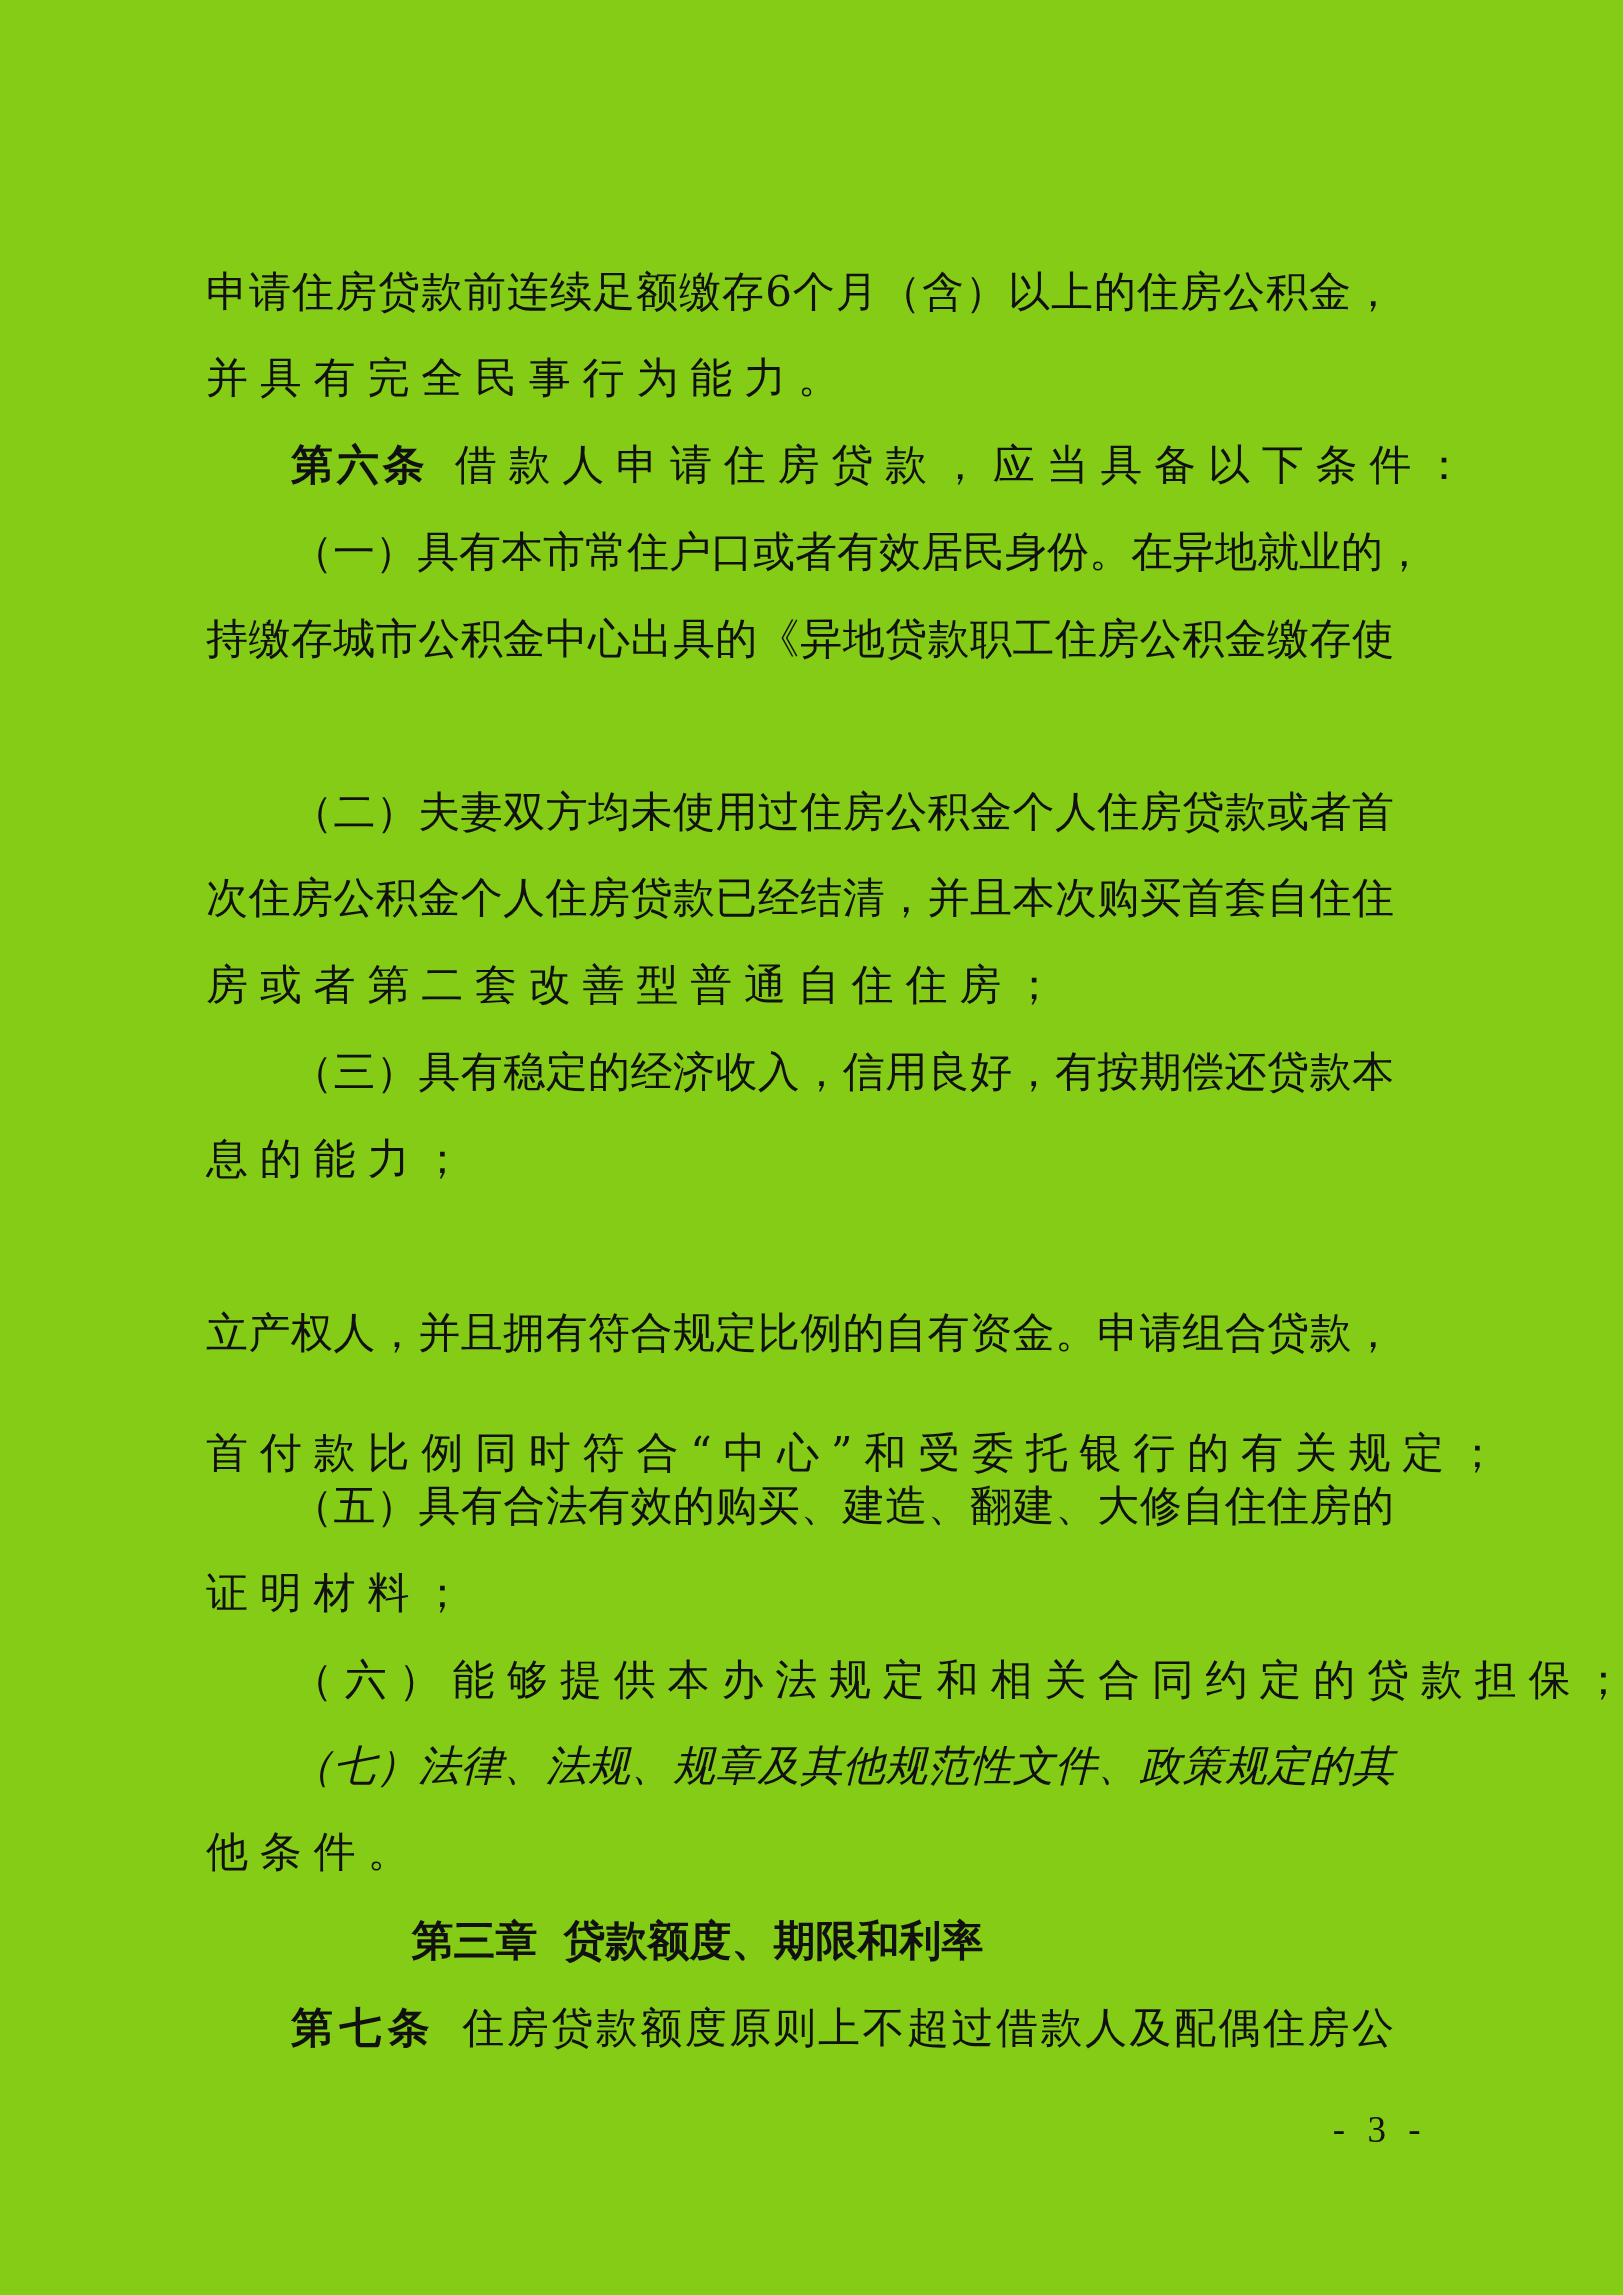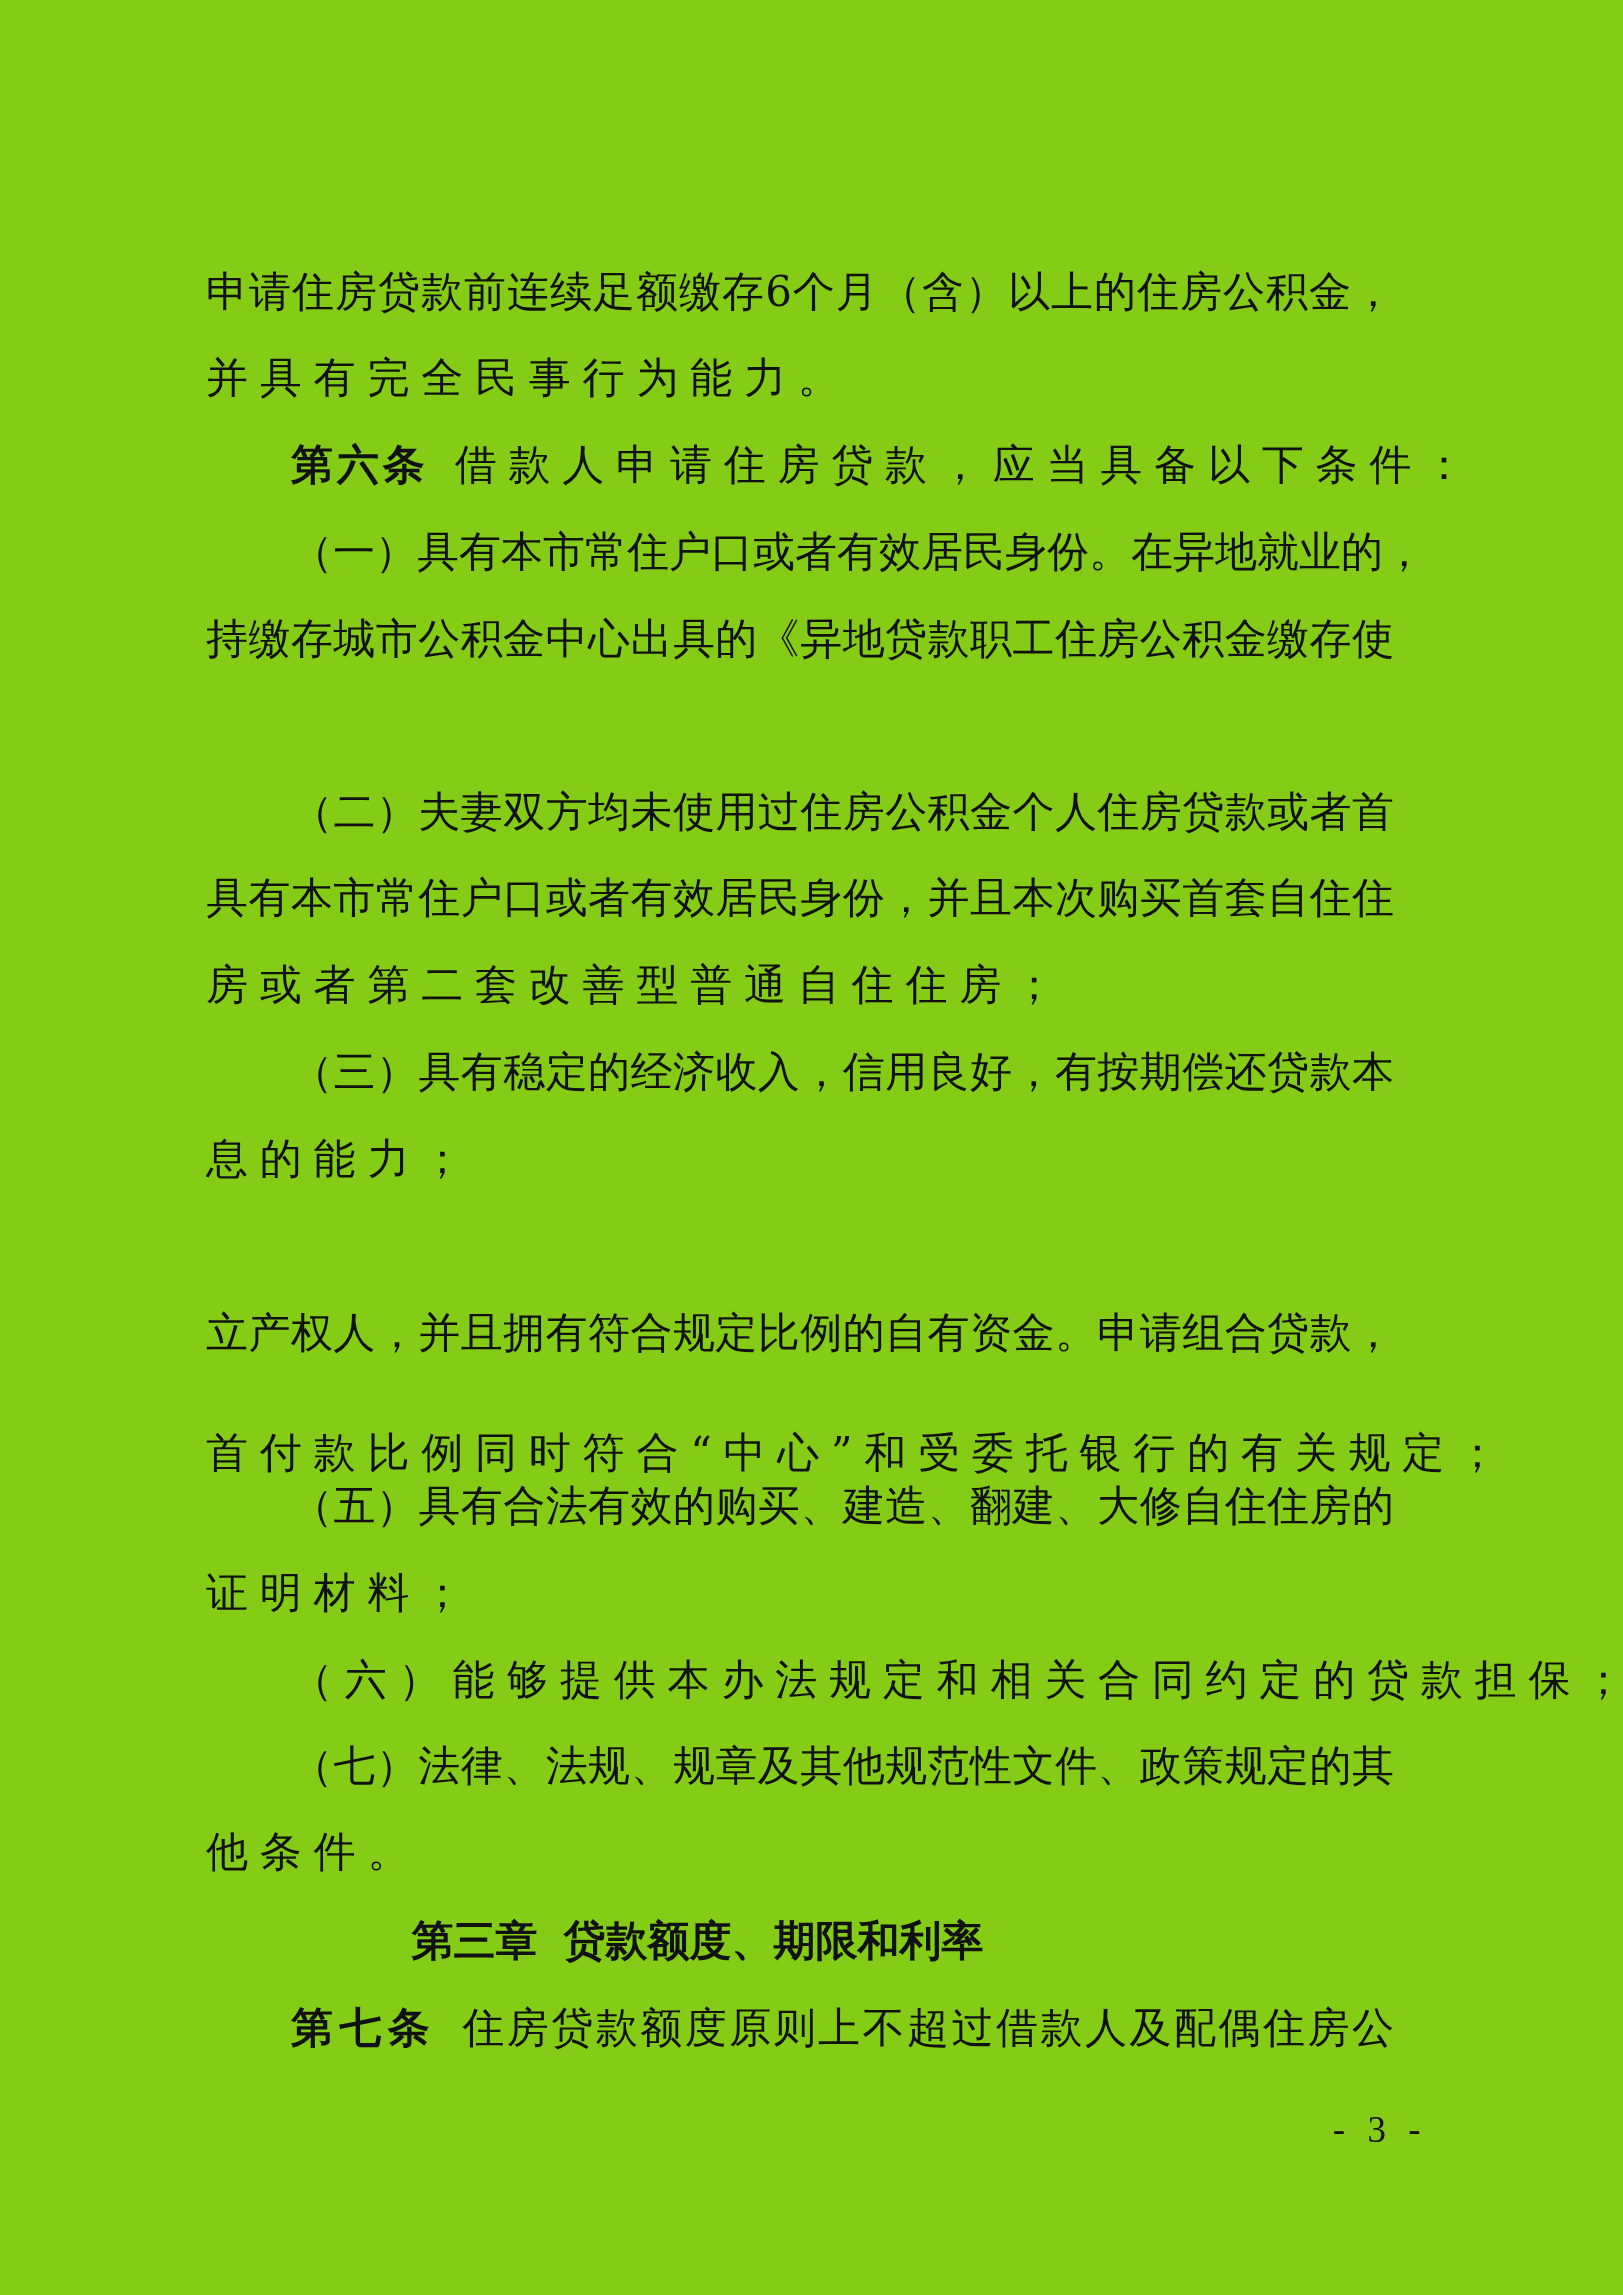--- a/index.html
+++ b/index.html
@@ -83,35 +83,35 @@
   <div class="line last" style="top:348px;">并具有完全民事行为能力。</div>
 
   <div class="line indent last" style="top:435px;">
     <span class="article-label">第六条</span><span>借款人申请住房贷款，应当具备以下条件：</span>
   </div>
 
   <div class="line indent" style="top:522px;">（一）具有本市常住户口或者有效居民身份。在异地就业的，</div>
   <div class="line" style="top:609px;">持缴存城市公积金中心出具的《异地贷款职工住房公积金缴存使</div>
 
   <div class="line indent" style="top:782px;">（二）夫妻双方均未使用过住房公积金个人住房贷款或者首</div>
-  <div class="line" style="top:868px;">具有本市常住户口或者有效居民身份，并且本次购买首套自住住</div>
+  <div class="line" style="top:868px;">次住房公积金个人住房贷款已经结清，并且本次购买首套自住住</div>
   <div class="line last" style="top:955px;">房或者第二套改善型普通自住住房；</div>
 
   <div class="line last" style="top:1129px;">息的能力；</div>
   <div class="line indent" style="top:1042px;">（三）具有稳定的经济收入，信用良好，有按期偿还贷款本</div>
 
   <div class="line" style="top:1303px;">立产权人，并且拥有符合规定比例的自有资金。申请组合贷款，</div>
   <div class="line last" style="top:1423px;">首付款比例同时符合“中心”和受委托银行的有关规定；</div>
 
   <div class="line indent" style="top:1476px;">（五）具有合法有效的购买、建造、翻建、大修自住住房的</div>
   <div class="line last" style="top:1563px;">证明材料；</div>
 
   <div class="line indent last" style="top:1650px;">（六）能够提供本办法规定和相关合同约定的贷款担保；</div>
 
-  <div class="line indent" style="top:1736px;">（七）法律、法规、规章及其他规范性文件、政策规定的其</div>
+  <div class="line indent" style="top:1736px;font-style:italic;">（七）法律、法规、规章及其他规范性文件、政策规定的其</div>
   <div class="line last" style="top:1822px;">他条件。</div>
 
   <div class="chapter" style="top:1911px;">
     <span class="ch-num">第三章</span><span>贷款额度、期限和利率</span>
   </div>
 
   <div class="line indent" style="top:1998px;">
     <span class="article-label">第七条</span><span>住房贷款额度原则上不超过借款人及配偶住房公</span>
   </div>
 

